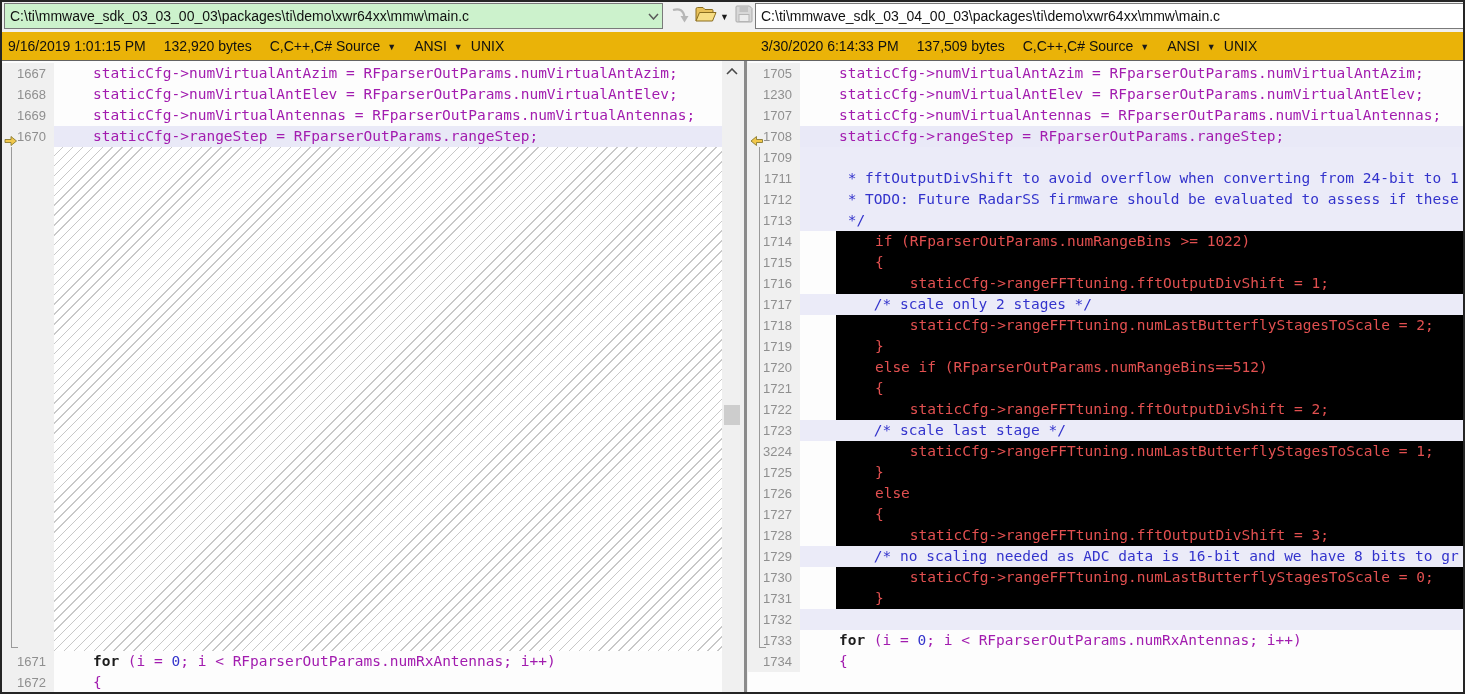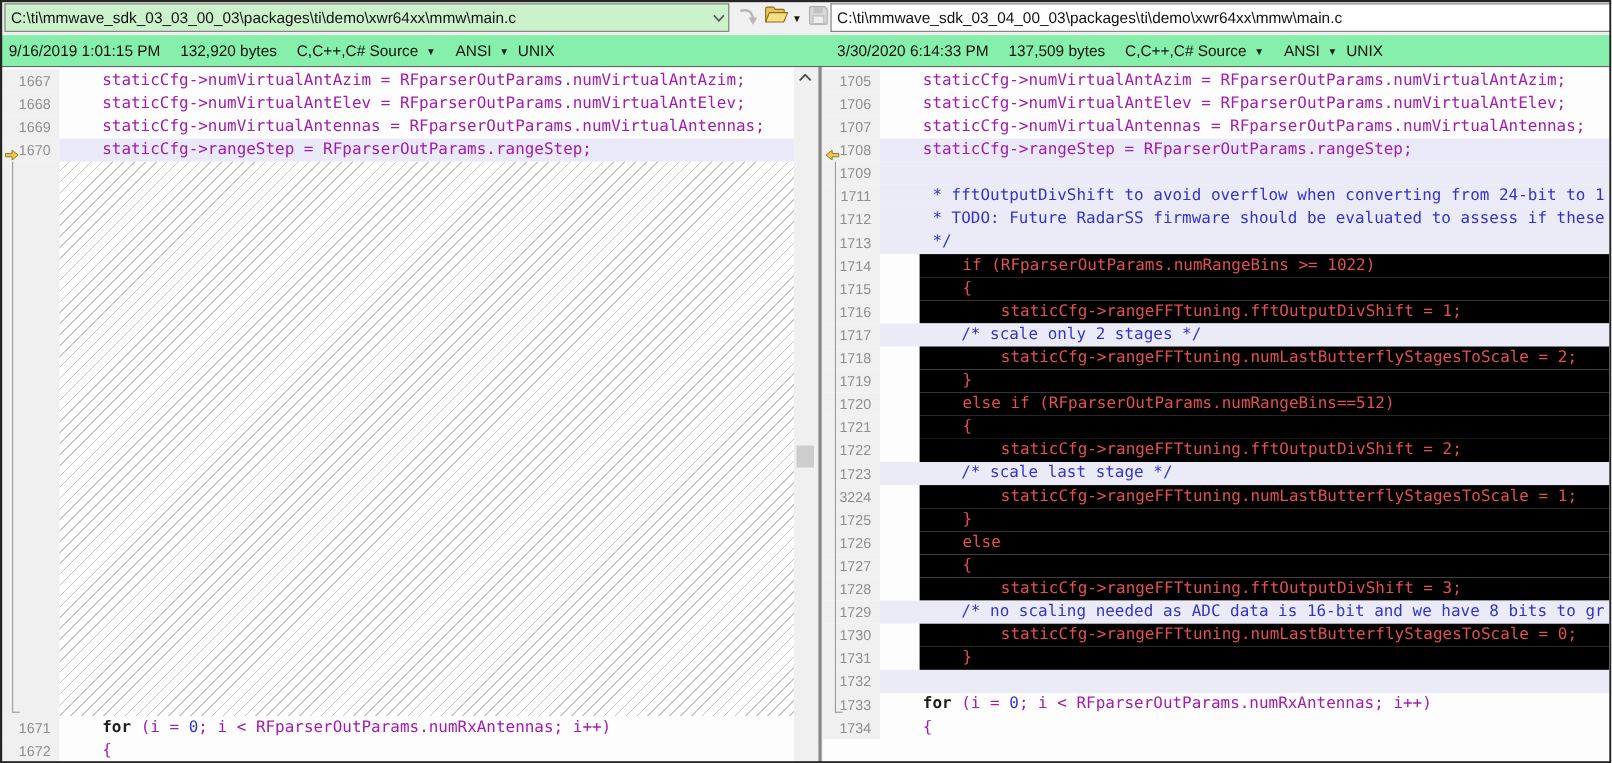--- a/index.html
+++ b/index.html
@@ -11,21 +11,21 @@
   .header-row{position:absolute;left:0;top:0;width:1217px;height:32px;background:#f0f0f0;}
   .pathbox{position:absolute;top:3px;height:26px;border:1px solid #7a7a7a;background:#fff;
            display:flex;align-items:center;font-size:14px;color:#111;box-sizing:border-box;}
   .pathbox .path-text{padding-left:5px;white-space:nowrap;overflow:hidden;flex:1;}
   .pathbox.active{background:#ccf2cc;}
   .combo-chevron{width:18px;display:flex;justify-content:center;align-items:center;}
   .tool-btn{position:absolute;top:5px;width:24px;height:22px;display:flex;align-items:center;justify-content:center;}
   .mini-drop{position:absolute;top:12px;font-size:9px;color:#1a1a1a;}
 
   
-  .info-row{position:absolute;left:0;top:32px;width:1465px;height:28px;background:#86efac;
+  .info-row{position:absolute;left:0;top:32px;width:1465px;height:28px;background:#eab308;
             font-size:14px;color:#101010;}
   .info-group{position:absolute;top:0;height:28px;display:flex;align-items:center;white-space:nowrap;}
   .info-item{margin-right:18px;}
   .drop{font-size:9px;color:#1a1a1a;margin:2px 18px 0 7px;}
   .drop.last{margin-right:8px;}
   .sep-line{position:absolute;left:0;top:60px;width:1465px;height:1px;background:#636363;z-index:5;}
 
   
   .code-area{position:absolute;left:0;top:61px;width:1465px;height:633px;background:#f0f0f0;}
   .pane{position:absolute;top:0;height:633px;background:#fdfdfd;overflow:hidden;padding-top:2px;box-sizing:border-box;}
@@ -170,21 +170,21 @@
 
     <div class="divider"></div>
 
     <div class="pane" id="right-pane">
       <div class="section-line" style="left:11px;"></div>
     <div class="row">
           <div class="gutter">1705</div>
           <div class="code bg-plain"><span class="s-plain">    staticCfg-&gt;numVirtualAntAzim = RFparserOutParams.numVirtualAntAzim;</span></div>
         </div>
         <div class="row">
-          <div class="gutter">1706</div>
+          <div class="gutter">1230</div>
           <div class="code bg-plain"><span class="s-plain">    staticCfg-&gt;numVirtualAntElev = RFparserOutParams.numVirtualAntElev;</span></div>
         </div>
         <div class="row">
           <div class="gutter">1707</div>
           <div class="code bg-plain"><span class="s-plain">    staticCfg-&gt;numVirtualAntennas = RFparserOutParams.numVirtualAntennas;</span></div>
         </div>
         <div class="row">
           <div class="gutter">1708<span class="marker"><svg width="14" height="10" viewBox="0 0 14 10">
                 <polygon points="12.5,3.5 6.5,3.5 6.5,0.5 1,5 6.5,9.5 6.5,6.5 12.5,6.5" fill="#f2c84b" stroke="#8a7a30" stroke-width="0.9"></polygon>
               </svg></span></div>

